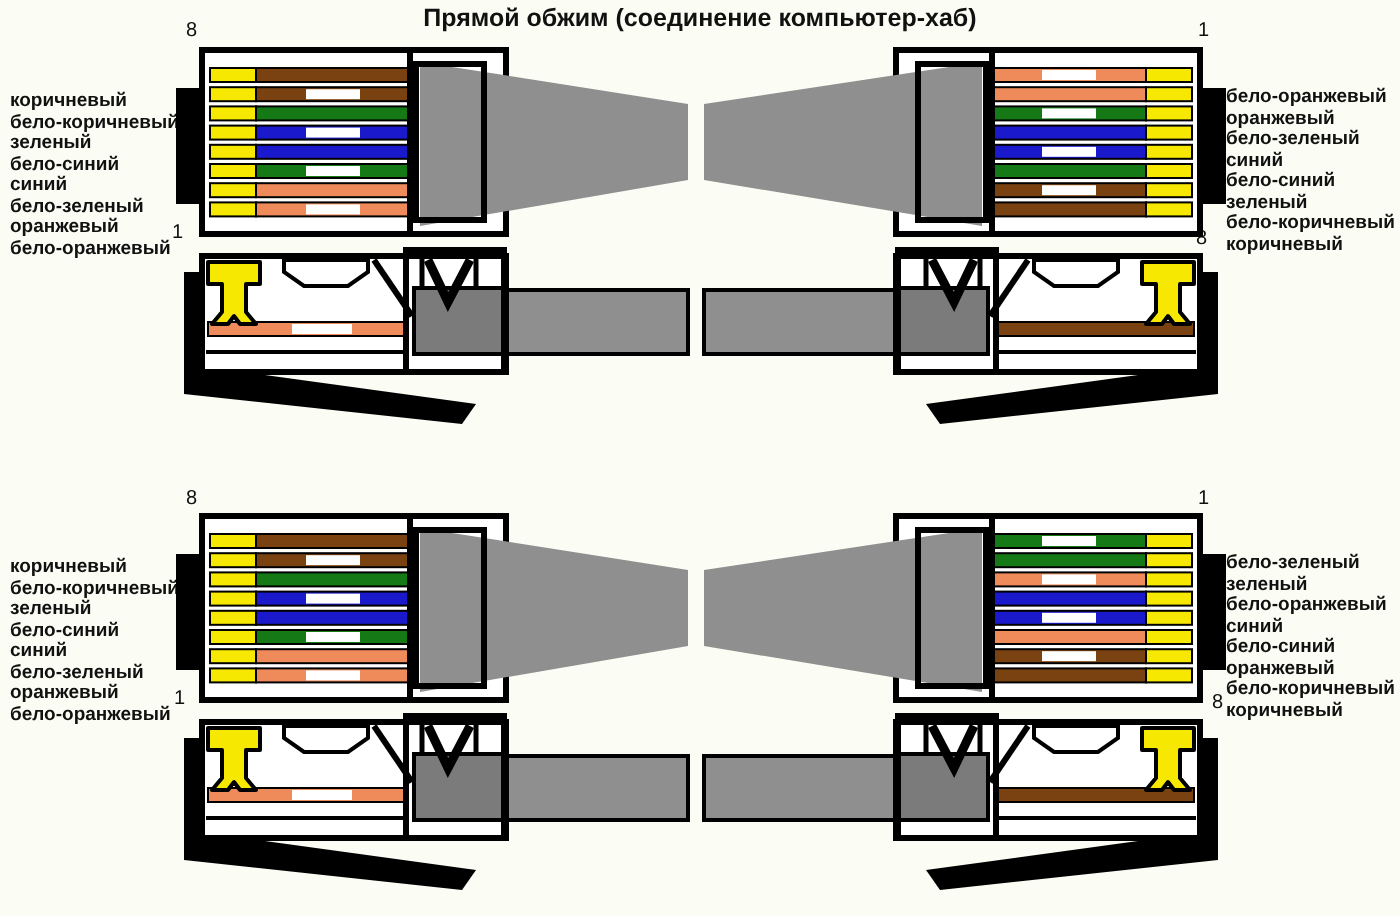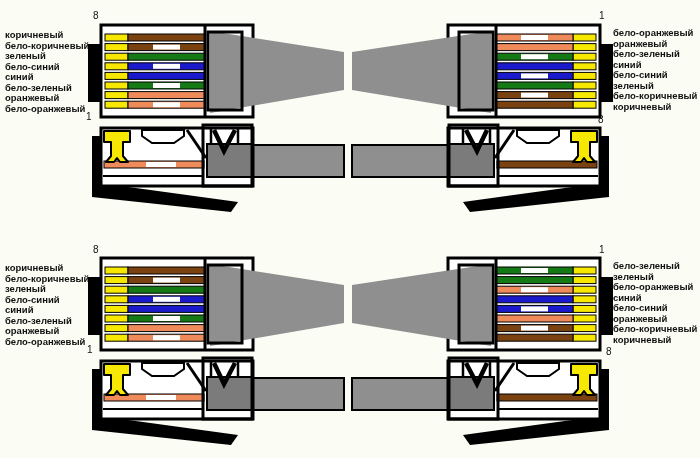--- a/index.html
+++ b/index.html
@@ -7,32 +7,34 @@
     position:relative;width:700px;height:458px;background:#fbfcf3;
     font-family:"Liberation Sans",sans-serif;overflow:hidden;color:#111;
   }
   .title{
     position:absolute;left:0;width:700px;text-align:center;
     font-weight:bold;font-size:12.5px;letter-spacing:0;
   }
   .labels{
     position:absolute;font-size:9.5px;font-weight:bold;line-height:10.5px;
     white-space:nowrap;
+    margin-top:16px;
   }
   .labels div{height:10.5px;}
   .num{
     position:absolute;font-size:10px;font-weight:normal;line-height:10px;
   }
   svg{position:absolute;left:0;top:0;}
 </style>
 </head>
 <body>
 
 <div class="canvas">
 
+  <div class="title" style="top:2px">Прямой обжим (соединение компьютер-хаб)</div>
 
   <div class="labels" id="labels-0L" style="left:5px;top:30px;text-align:left">
       <div>коричневый</div>
       <div>бело-коричневый</div>
       <div>зеленый</div>
       <div>бело-синий</div>
       <div>синий</div>
       <div>бело-зеленый</div>
       <div>оранжевый</div>
       <div>бело-оранжевый</div>

